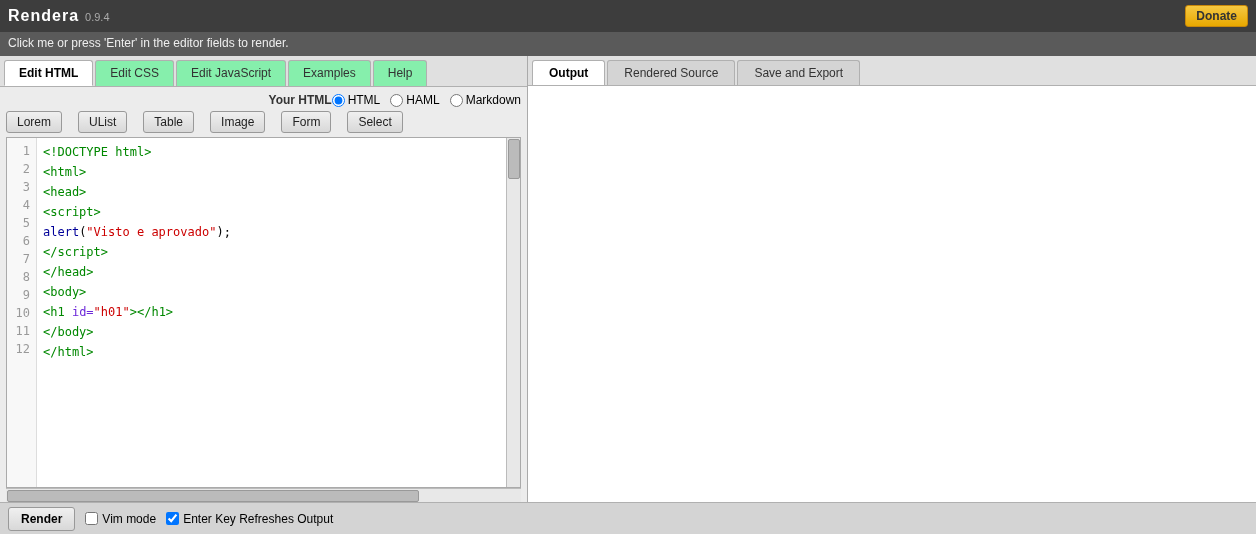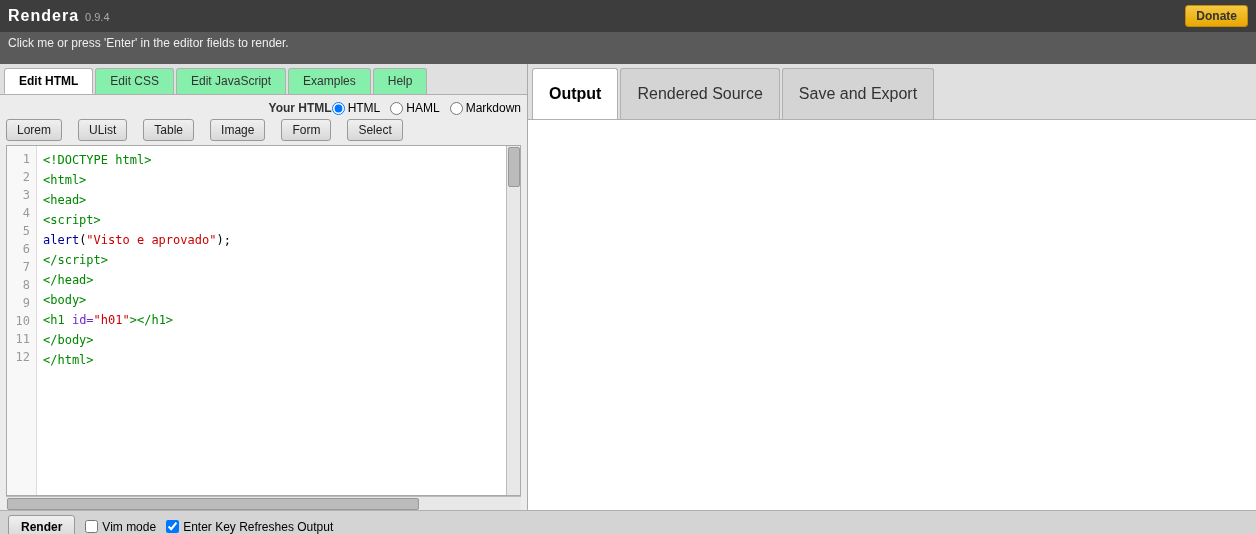--- a/index.html
+++ b/index.html
@@ -35,21 +35,21 @@
       padding: 3px 10px;
       cursor: pointer;
     }
 
     
     #sub-bar {
       background: #5a5a5a;
       color: #eee;
       font-size: 12px;
       padding: 4px 8px;
-      height: 32px;
+      height: 24px;
     }
 
     
     #main-layout {
       display: flex;
       height: calc(534px - 32px - 24px - 32px);
       background: #c8c8c8;
     }
 
     
@@ -211,22 +211,22 @@
       flex-direction: column;
       background: #f5f5f5;
     }
     #output-tabs {
       display: flex;
       background: #e0e0e0;
       border-bottom: 1px solid #b0b0b0;
       padding: 4px 4px 0 4px;
     }
     .output-tab {
-      padding: 16px 16px;
-      font-size: 16px;
+      padding: 5px 16px;
+      font-size: 12px;
       cursor: pointer;
       border: 1px solid #b0b0b0;
       border-bottom: none;
       background: #d4d4d4;
       color: #333;
       margin-right: 2px;
       border-radius: 3px 3px 0 0;
       text-align: right;
     }
     .output-tab.active {

